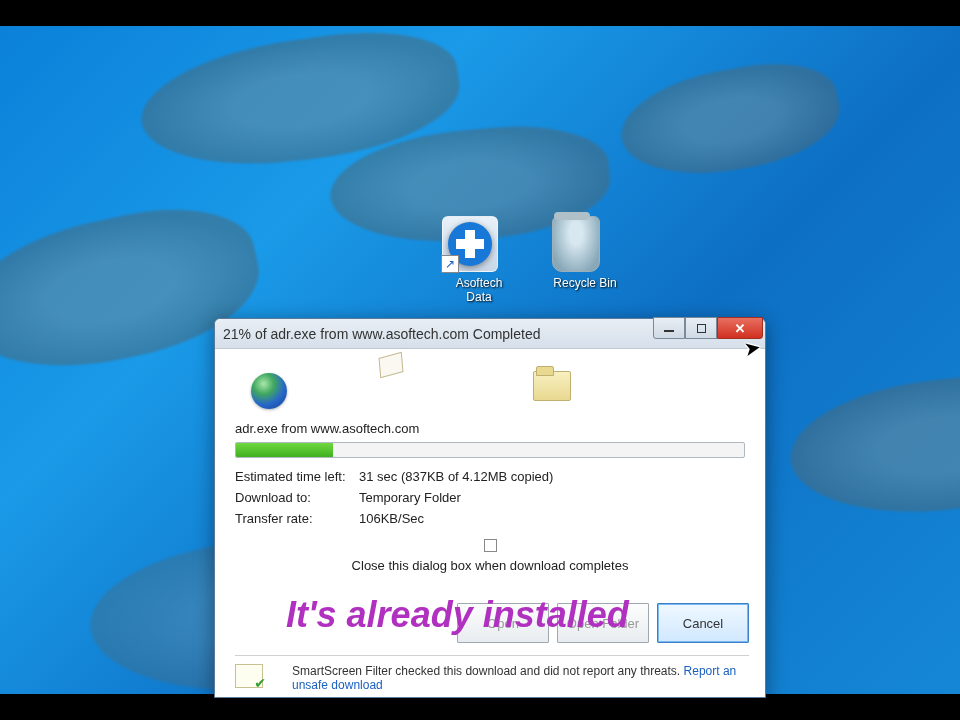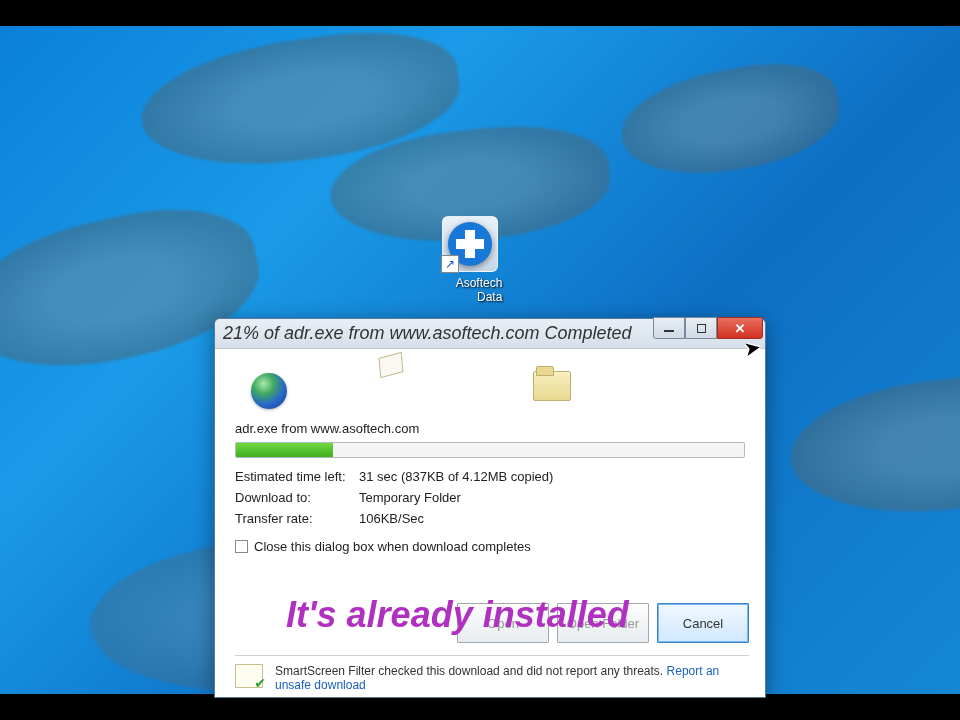--- a/index.html
+++ b/index.html
@@ -31,34 +31,34 @@
   .dicon .box { width:56px; height:56px; border-radius:6px; position:relative; display:flex; align-items:center; justify-content:center;}
   .asoft { background:linear-gradient(#e8f0f8,#c8d8e8); border:1px solid rgba(255,255,255,.5);}
   .asoft-inner { width:44px; height:44px; background:#1878d8; border-radius:50%; display:flex; align-items:center; justify-content:center; box-shadow:0 2px 6px rgba(0,0,0,.4);}
   .cross { position:relative; width:28px; height:28px;}
   .cross::before,.cross::after{content:"";position:absolute;background:#fff;}
   .cross::before{width:10px;height:28px;left:9px;}
   .cross::after{width:28px;height:10px;top:9px;}
   .shortcut{position:absolute;bottom:-2px;left:-2px;width:18px;height:18px;background:#fff;border:1px solid #888;font-size:12px;line-height:16px;text-align:center;color:#2060c0;}
   .bin { background:radial-gradient(ellipse at 50% 30%, #d8e8f0 20%, #88a8b8 80%); width:48px;height:56px;border-radius:6px 6px 10px 10px; border:1px solid #a0b0b8;}
   .bin::before{content:"";position:absolute;top:-4px;left:6px;width:36px;height:8px;background:#b0c0c8;border-radius:4px;}
-  .dicon .label { color:#fff; font-size:12px; text-align:right; text-shadow:1px 1px 2px #000; line-height:14px;margin-left:18px;}
+  .dicon .label { color:#fff; font-size:12px; text-align:center; text-shadow:1px 1px 2px #000; line-height:14px;margin-left:18px;}
 
   
   .dialog {
     position:absolute; left:214px; top:318px; width:552px; height:380px;
     background:#fff; border:1px solid #5a7a9a; border-radius:6px 6px 0 0;
     box-shadow:0 4px 20px rgba(0,0,0,.4);
   }
   .titlebar {
     height:30px; background:linear-gradient(#e8eef5,#d6e0ea);
     border-bottom:1px solid #c0c8d0; border-radius:6px 6px 0 0;
     display:flex; align-items:center; padding-left:8px; position:relative;
   }
-  .titlebar .title { font-size:18px; color:#333;font-style:italic; }
+  .titlebar .title { font-size:14px; color:#333; }
   .winbtns{position:absolute; right:2px; top:-2px; display:flex;}
   .winbtn{width:32px;height:22px;border:1px solid #7a8a9a;background:linear-gradient(#e8eef5,#d0dae4);display:flex;align-items:center;justify-content:center;font-size:11px;color:#333;cursor:pointer;}
   .winbtn.min{border-radius:0 0 0 3px;}
   .winbtn.close{width:46px;background:linear-gradient(#e87060,#d03020);color:#fff;border-color:#a03020;border-radius:0 0 3px 0;font-size:13px;font-weight:bold;}
   .winbtn.max .sq{width:9px;height:9px;border:1px solid #333;}
   .winbtn.min .bar2{width:10px;height:2px;background:#333;margin-top:6px;}
 
   .content{padding:0 20px 8px 20px;}
   .anim{height:72px;position:relative;}
   .globe{position:absolute;left:16px;top:24px;width:36px;height:36px;border-radius:50%;background:radial-gradient(circle at 35% 30%, #a8e8a8 0%, #40a860 30%, #2868c8 60%, #104090 100%);box-shadow:0 1px 3px rgba(0,0,0,.3);}
@@ -67,31 +67,31 @@
   .folder::before{content:"";position:absolute;top:-6px;left:2px;width:16px;height:8px;background:#e8d890;border:1px solid #c0b070;border-radius:2px 2px 0 0;}
 
   .src{font-size:13px;color:#222;margin-bottom:6px;}
   .progress{height:16px;border:1px solid #b0b8c0;background:#f4f4f4;border-radius:2px;overflow:hidden;margin-bottom:8px;}
   .progress .fill{height:100%;background:linear-gradient(#70d840,#40b020);}
 
   .stats{font-size:13px;color:#222;line-height:21px;}
   .stats .row{display:flex;}
   .stats .lab{width:124px;}
 
-  .chk{display:flex;align-items:center;gap:6px;margin-top:10px;font-size:13px;color:#222;}
+  .chk{display:flex;align-items:center;gap:6px;margin-top:10px;font-size:13px;color:#222;flex-direction:column;}
   .chk .box2{width:13px;height:13px;border:1px solid #888;background:#fff;cursor:pointer;}
 
   .caption{position:absolute;top:594px;left:286px;font-size:36px;font-style:italic;color:#b030c0;font-family:"Segoe UI",sans-serif;font-weight:700;z-index:10;}
 
   .dlgbtns{position:absolute;right:16px;bottom:54px;display:flex;gap:8px;}
   .dbtn{min-width:92px;height:40px;border:1px solid #a0a8b0;background:linear-gradient(#fdfdfd,#e8ecf0);border-radius:1px;font-size:13px;color:#333;cursor:pointer;display:flex;align-items:center;justify-content:center;}
   .dbtn.disabled{color:#999;cursor:default;}
   .dbtn.primary{border:1px solid #3a80c8;background:linear-gradient(#f0f8ff,#d0e8ff);box-shadow:0 0 0 1px #7ab8f0 inset;}
 
-  .smartscreen{position:absolute;left:20px;right:16px;bottom:0;height:42px;border-top:1px solid #d0d0d0;padding-top:8px;display:flex;gap:12px;font-size:12px;color:#333;overflow:hidden;}
+  .smartscreen{position:absolute;left:20px;right:16px;bottom:0;height:42px;border-top:1px solid #d0d0d0;padding-top:8px;display:flex;gap:29px;font-size:12px;color:#333;overflow:hidden;}
   .ss-icon{width:28px;height:24px;border:1px solid #c8c090;background:#fefef0;position:relative;flex-shrink:0;}
   .ss-icon::after{content:"✔";position:absolute;right:-4px;bottom:-4px;color:#30a030;font-size:14px;}
   .ss-text .link{color:#1a60c0;}
 
   .cursor{position:absolute;top:336px;left:744px;z-index:20;font-size:20px;color:#000;text-shadow:-1px -1px 0 #fff,1px -1px 0 #fff,-1px 1px 0 #fff,1px 1px 0 #fff;transform:rotate(-10deg);}
 </style>
 </head>
 <body>
 
 <div class="bar top"></div>
@@ -107,20 +107,26 @@
 <div class="desktop-icons">
   <div class="dicon">
     <div class="box asoft">
       <div class="asoft-inner">
           <div class="cross"></div>
         </div>
       <div class="shortcut">↗</div>
     </div>
     <div class="label" style="white-space:pre-line;">Asoftech
 Data</div>
+  </div>
+  <div class="dicon">
+    <div class="box" style="background:none;border:none;">
+      <div class="bin"></div>
+    </div>
+    <div class="label">Recycle Bin</div>
   </div>
 </div>
 
 <div class="dialog">
   <div class="titlebar">
     <span class="title">21% of adr.exe from www.asoftech.com Completed</span>
     <div class="winbtns">
       <div class="winbtn min">
           <div class="bar2"></div>
         </div>

